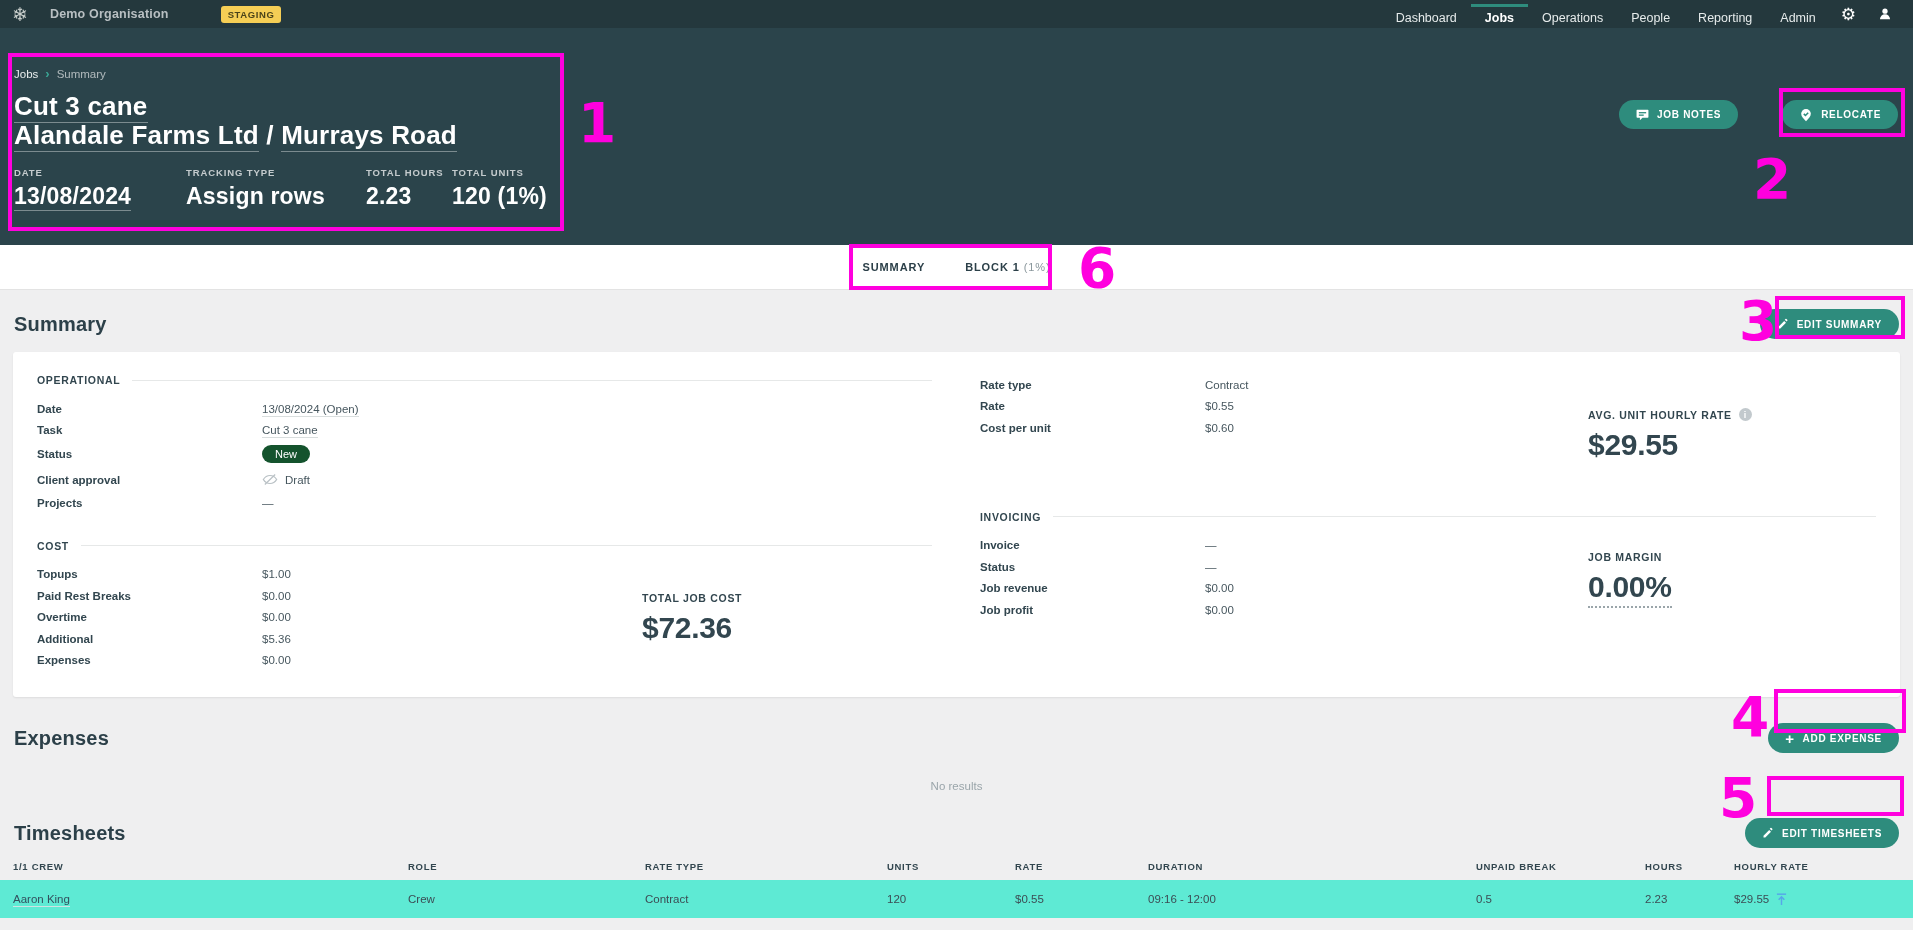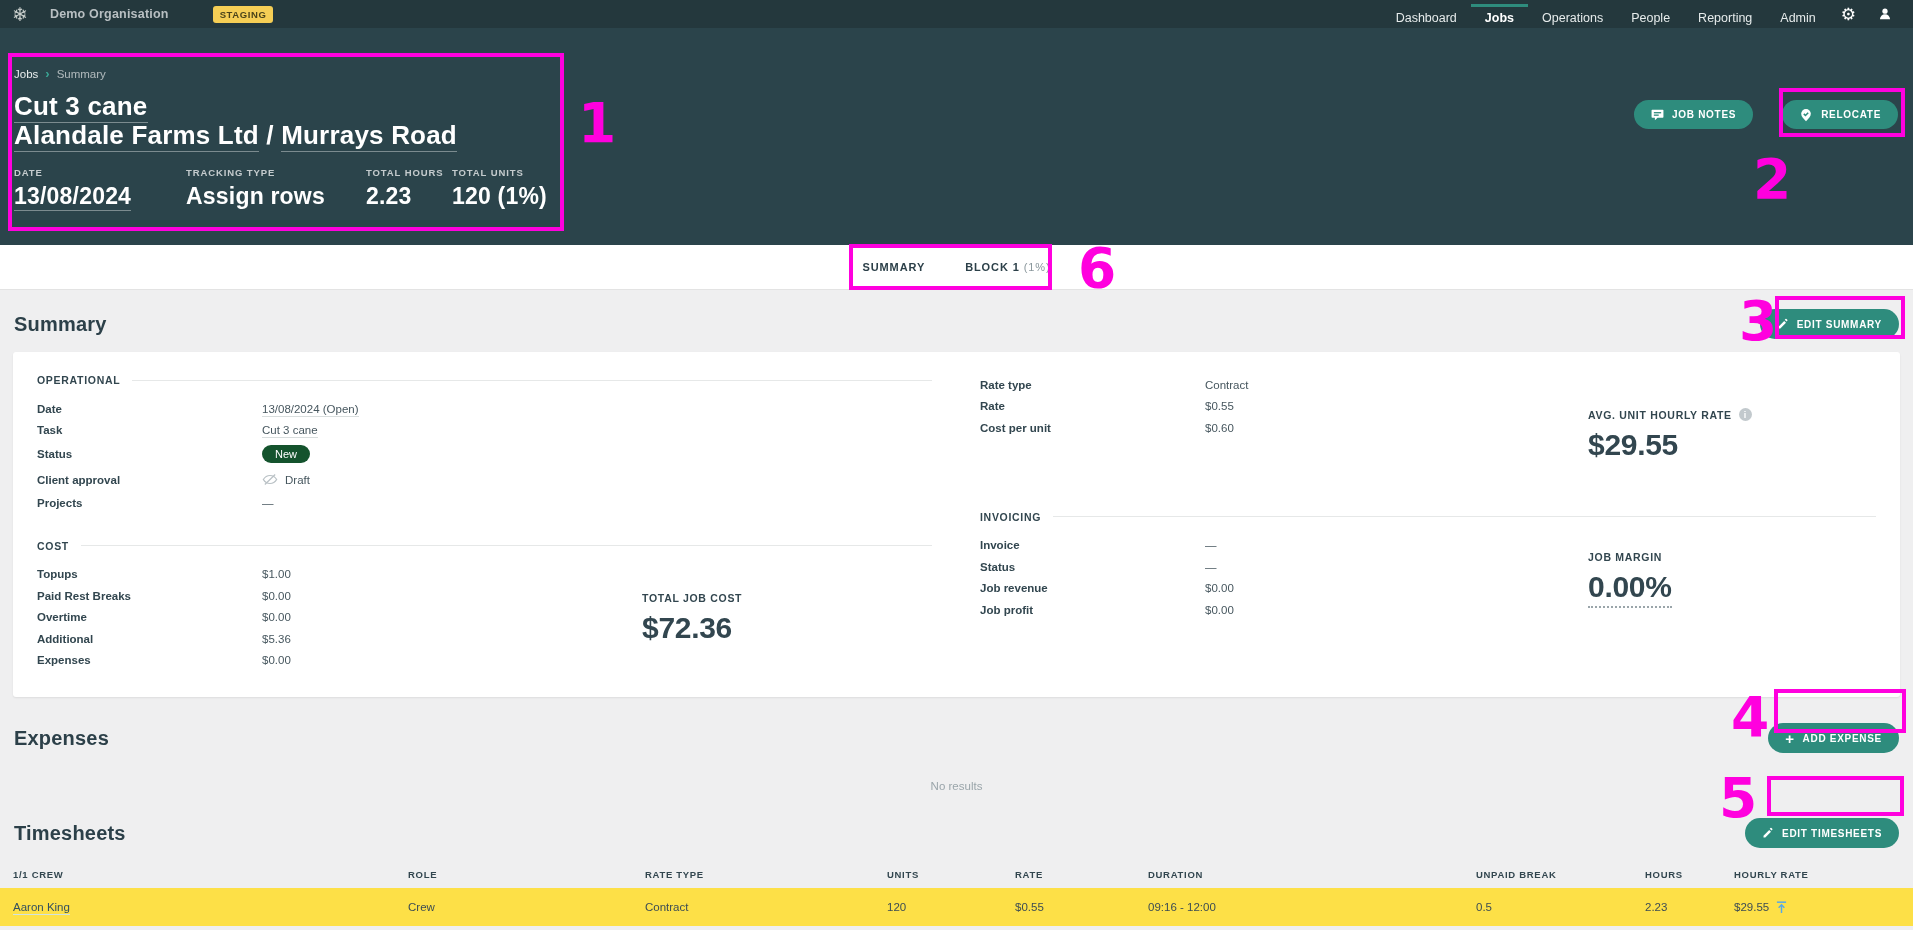--- a/index.html
+++ b/index.html
@@ -7,39 +7,39 @@
   body {
     font-family: "Liberation Sans", sans-serif;
     background:#EFEFF0;
     position:relative;
     overflow:hidden;
     color:#32464F;
   }
   
   .topnav { height:28px; background:#24383D; display:flex; align-items:center; padding:0 10px 0 12px; }
   .logo { color:#C9CFCC; font-size:19px; line-height:1; margin-right:10px; }
-  .org-name { color:#B8BFC2; font-weight:bold; font-size:12.5px; margin-right:0; letter-spacing:.2px;padding-left:12px; }
+  .org-name { color:#B8BFC2; font-weight:bold; font-size:12.5px; margin-right:8px; letter-spacing:.2px;padding-left:12px; }
   .env-badge { background:#F5CE55; color:#4A431A; font-size:9.5px; font-weight:bold; padding:3px 7px; border-radius:3px; letter-spacing:.6px;margin-left:44px; }
   .topnav-spacer { flex:1; }
   .nav-item { color:#E6EBEB; font-size:12.5px; height:28px; line-height:28px; padding:0 14px; cursor:pointer;margin-top:8px; }
   .nav-item.active { color:#fff; font-weight:bold; box-shadow: inset 0 3px 0 #2E8C7D; }
   .nav-icon { color:#fff; padding:0 11px; display:flex; align-items:center; height:28px; cursor:pointer; }
   .gear-glyph { font-size:17px; line-height:1; }
   
   .job-header { background:#2B444B; height:217px; position:relative; padding:38px 14px 0 14px; }
   .breadcrumb { font-size:11.5px; color:rgba(255,255,255,.62); display:flex; align-items:center; gap:7px; }
   .breadcrumb .crumb-parent { color:#E8EDED; cursor:pointer; }
   .breadcrumb .chev { color:#3BA695; font-size:13px; font-weight:bold; }
   .job-title { margin-top:11px; color:#fff; font-size:26px; font-weight:bold; line-height:29px; letter-spacing:.2px; }
   .u-light { border-bottom:1.5px solid rgba(255,255,255,.38); padding-bottom:1px; }
   .meta-row { margin-top:17px; display:flex; }
   .meta-col { display:flex; flex-direction:column; }
   .meta-label { font-size:9.5px; font-weight:bold; letter-spacing:.9px; color:rgba(255,255,255,.72); margin-bottom:5px; }
   .meta-value { font-size:23px; font-weight:bold; color:#fff; letter-spacing:.2px; }
-  .header-buttons { position:absolute; top:72px; right:15px; display:flex; gap:29px; }
+  .header-buttons { position:absolute; top:72px; right:15px; display:flex; gap:44px; }
   .btn { background:#2E8C7D; color:#fff; border:none; border-radius:15px; height:29px;
          display:inline-flex; align-items:center; gap:8px; padding:0 17px;
          font-family:"Liberation Sans",sans-serif; font-size:10px; font-weight:bold; letter-spacing:.7px; cursor:pointer; white-space:nowrap; }
   .btn svg { flex:0 0 auto; }
   .btn .plus { font-size:15px; font-weight:bold; line-height:1; }
   
   .tabbar { background:#fff; height:45px; display:flex; justify-content:center; border-bottom:1px solid #E3E3E3; }
   .tab { display:flex; align-items:center; gap:4px; padding:0 20px; font-size:11px; font-weight:bold;
          letter-spacing:.9px; color:#2C4049; position:relative; cursor:pointer; }
   .tab.active::after { content:""; position:absolute; left:12px; right:12px; bottom:0; height:3px; background:#1F8577; }
@@ -68,24 +68,24 @@
   .kpi-value { margin-top:7px; font-size:30px; font-weight:bold; color:#32464F; letter-spacing:-.3px; }
   .kpi-pricing { left:608px; top:34px; }
   .kpi-cost    { left:605px; top:52px; }
   .kpi-margin  { left:608px; top:40px; }
   .dotted-underline { display:inline-block; border-bottom:2px dotted #9AA5AA; padding-bottom:2px; }
   .info-dot { width:13px; height:13px; border-radius:50%; background:#C2C9CD; color:#fff; font-size:9px; font-weight:bold;
               display:inline-flex; align-items:center; justify-content:center; }
   
   .empty-text { text-align:center; color:#9AA5AA; font-size:11.5px; padding:27px 0 10px; }
   
-  .ts-table { margin-top:13px; }
+  .ts-table { margin-top:5px; }
   .ts-grid { display:grid; grid-template-columns:395px 237px 242px 128px 133px 328px 169px 89px 1fr; padding:0 13px; align-items:center; }
   .ts-header { height:27px; font-size:9.5px; font-weight:bold; letter-spacing:.7px; color:#32464F; }
-  .ts-row { background:#fde047; height:38px; font-size:11.5px; color:#3C4C54; }
+  .ts-row { background:#5eead4; height:38px; font-size:11.5px; color:#3C4C54; }
   .crew-link { color:#33505E; border-bottom:1px solid #CFE3E3; padding-bottom:1px; cursor:pointer; display:inline; }
   .rate-cell { display:flex; align-items:center; gap:7px; }
   
   .anno-box { position:absolute; border:4px solid #FF00DE; pointer-events:none; }
   .anno-num { position:absolute; color:#FF00DE; font-size:55px; font-weight:bold; line-height:1; pointer-events:none;
               font-family:"DejaVu Sans","Liberation Sans",sans-serif; }
   .b1 { left:8px;    top:53px;  width:556px; height:178px; }
   .b2 { left:1779px; top:88px;  width:126px; height:49px;  }
   .b3 { left:1775px; top:296px; width:130px; height:43px;  }
   .b4 { left:1774px; top:689px; width:132px; height:44px;  }

